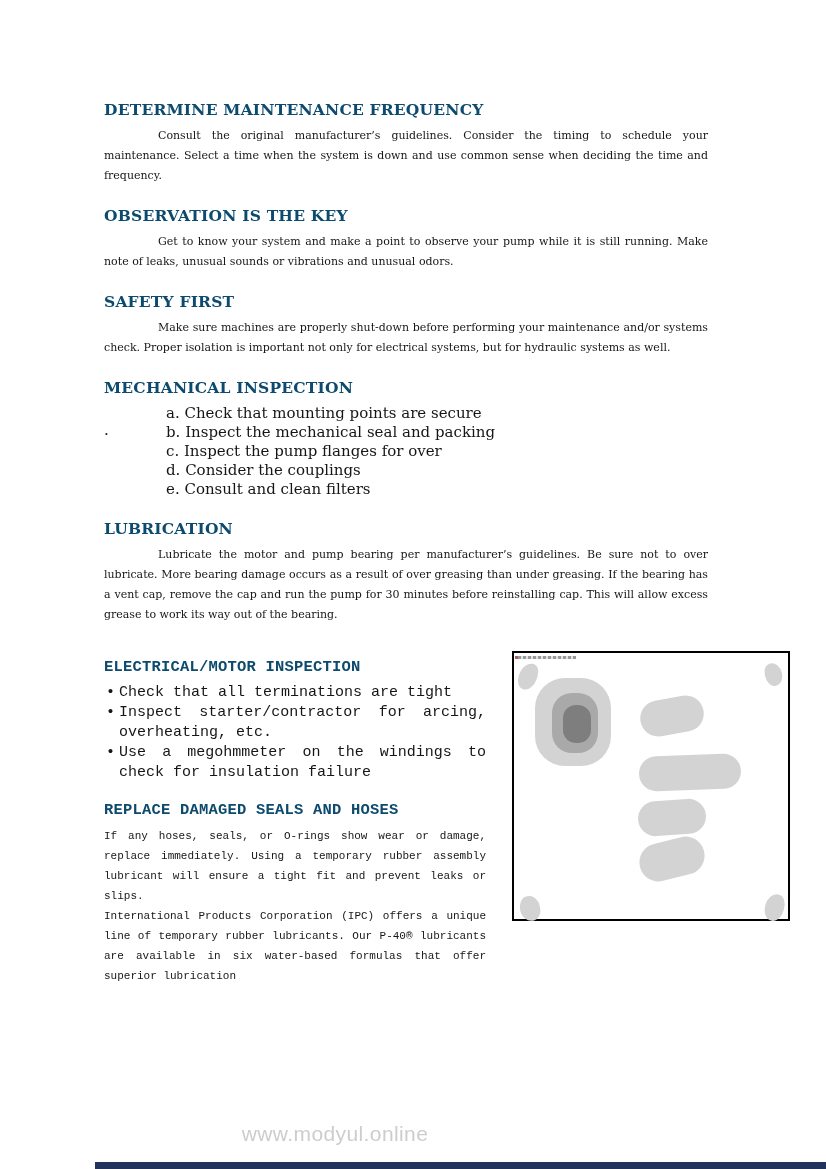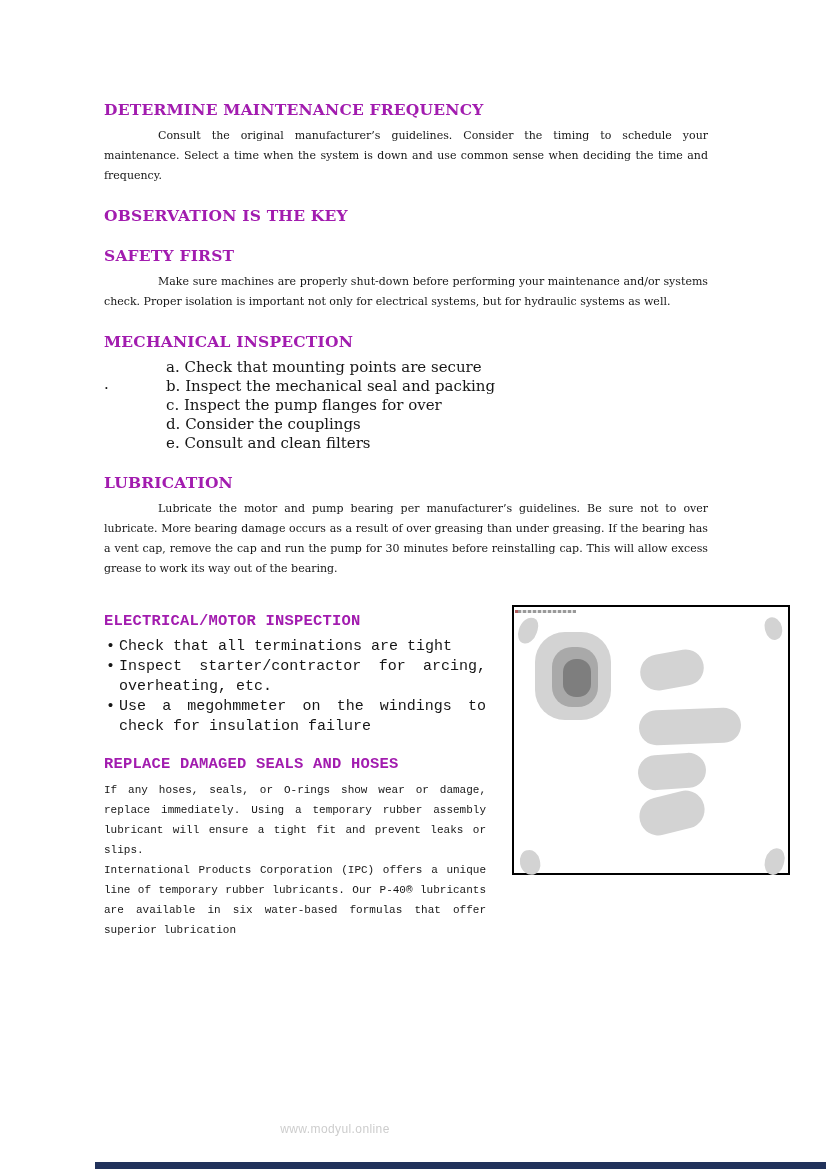--- a/index.html
+++ b/index.html
@@ -3,21 +3,21 @@
 <meta charset="utf-8">
 <style>
   html,body{margin:0;padding:0;background:#ffffff;}
   .page{
     position:relative;width:826px;height:1169px;background:#fff;
     font-family:"DejaVu Serif", serif;color:#161616;overflow:hidden;
   }
   .content{position:absolute;left:104px;top:100px;width:604px;}
   h2{
     font-size:15.5px;line-height:20px;font-weight:bold;margin:20px 0 6px;
-    letter-spacing:0.2px;color:#a21caf;
+    letter-spacing:0.2px;color:#0c4a6e;
   }
   section.first h2{margin-top:0;}
   p{font-size:11px;line-height:20px;text-align:justify;margin:0;text-indent:54px;}
   p.noindent{text-indent:0;}
   ul.alpha{list-style:none;margin:2px 0 0 62px;padding:0;font-size:15px;line-height:19px;}
   .mech-list-wrap{position:relative;}
   .stray-period{position:absolute;left:0;top:17px;font-size:15px;color:#161616;}
   .twocol{margin-top:32px;font-family:Liberation Mono, monospace;}
   .photo{
     float:right;width:274px;height:266px;border:2px solid #000;background:#fff;
@@ -39,38 +39,39 @@
   .tl{left:5px;top:10px;width:18px;height:27px;border-radius:60% 40% 55% 45%;transform:rotate(18deg);}
   .tr{left:251px;top:10px;width:17px;height:23px;border-radius:45% 55% 50% 50%;transform:rotate(-14deg);}
   .bl{left:6px;top:243px;width:20px;height:25px;border-radius:50% 50% 45% 55%;transform:rotate(-12deg);}
   .br{left:251px;top:241px;width:19px;height:27px;border-radius:55% 45% 50% 50%;transform:rotate(14deg);}
   ul.bullets{list-style:none;margin:0;padding:0;font-size:15px;line-height:20px;text-align:justify;}
   ul.bullets li{padding-left:15px;position:relative;}
   ul.bullets li::before{content:"\2022";position:absolute;left:2px;}
   h2.replace-h{margin-top:17px;margin-bottom:6px;}
   .watermark{
     position:absolute;top:1122px;left:0;width:670px;text-align:center;
-    font-family:"Liberation Sans", sans-serif;font-size:12px;color:#cdcdcd;
+    font-family:"Liberation Sans", sans-serif;font-size:21px;color:#cdcdcd;
     letter-spacing:0.4px;
   }
   .bottom-bar{position:absolute;left:95px;top:1162px;width:731px;height:7px;background:#21325b;}
 </style>
 </head>
 <body>
 
 <div class="page">
   <div class="content">
 
     <section class="first">
       <h2>DETERMINE MAINTENANCE FREQUENCY</h2>
       <p>Consult the original manufacturer’s guidelines. Consider the timing to schedule your maintenance. Select a time when the system is down and use common sense when deciding the time and frequency.</p>
     </section>
 
     <section>
       <h2>OBSERVATION IS THE KEY</h2>
+      <p>Get to know your system and make a point to observe your pump while it is still running. Make note of leaks, unusual sounds or vibrations and unusual odors.</p>
     </section>
 
     <section>
       <h2>SAFETY FIRST</h2>
       <p>Make sure machines are properly shut-down before performing your maintenance and/or systems check. Proper isolation is important not only for electrical systems, but for hydraulic systems as well.</p>
     </section>
 
     <section>
       <h2>MECHANICAL INSPECTION</h2>
       <div class="mech-list-wrap">

